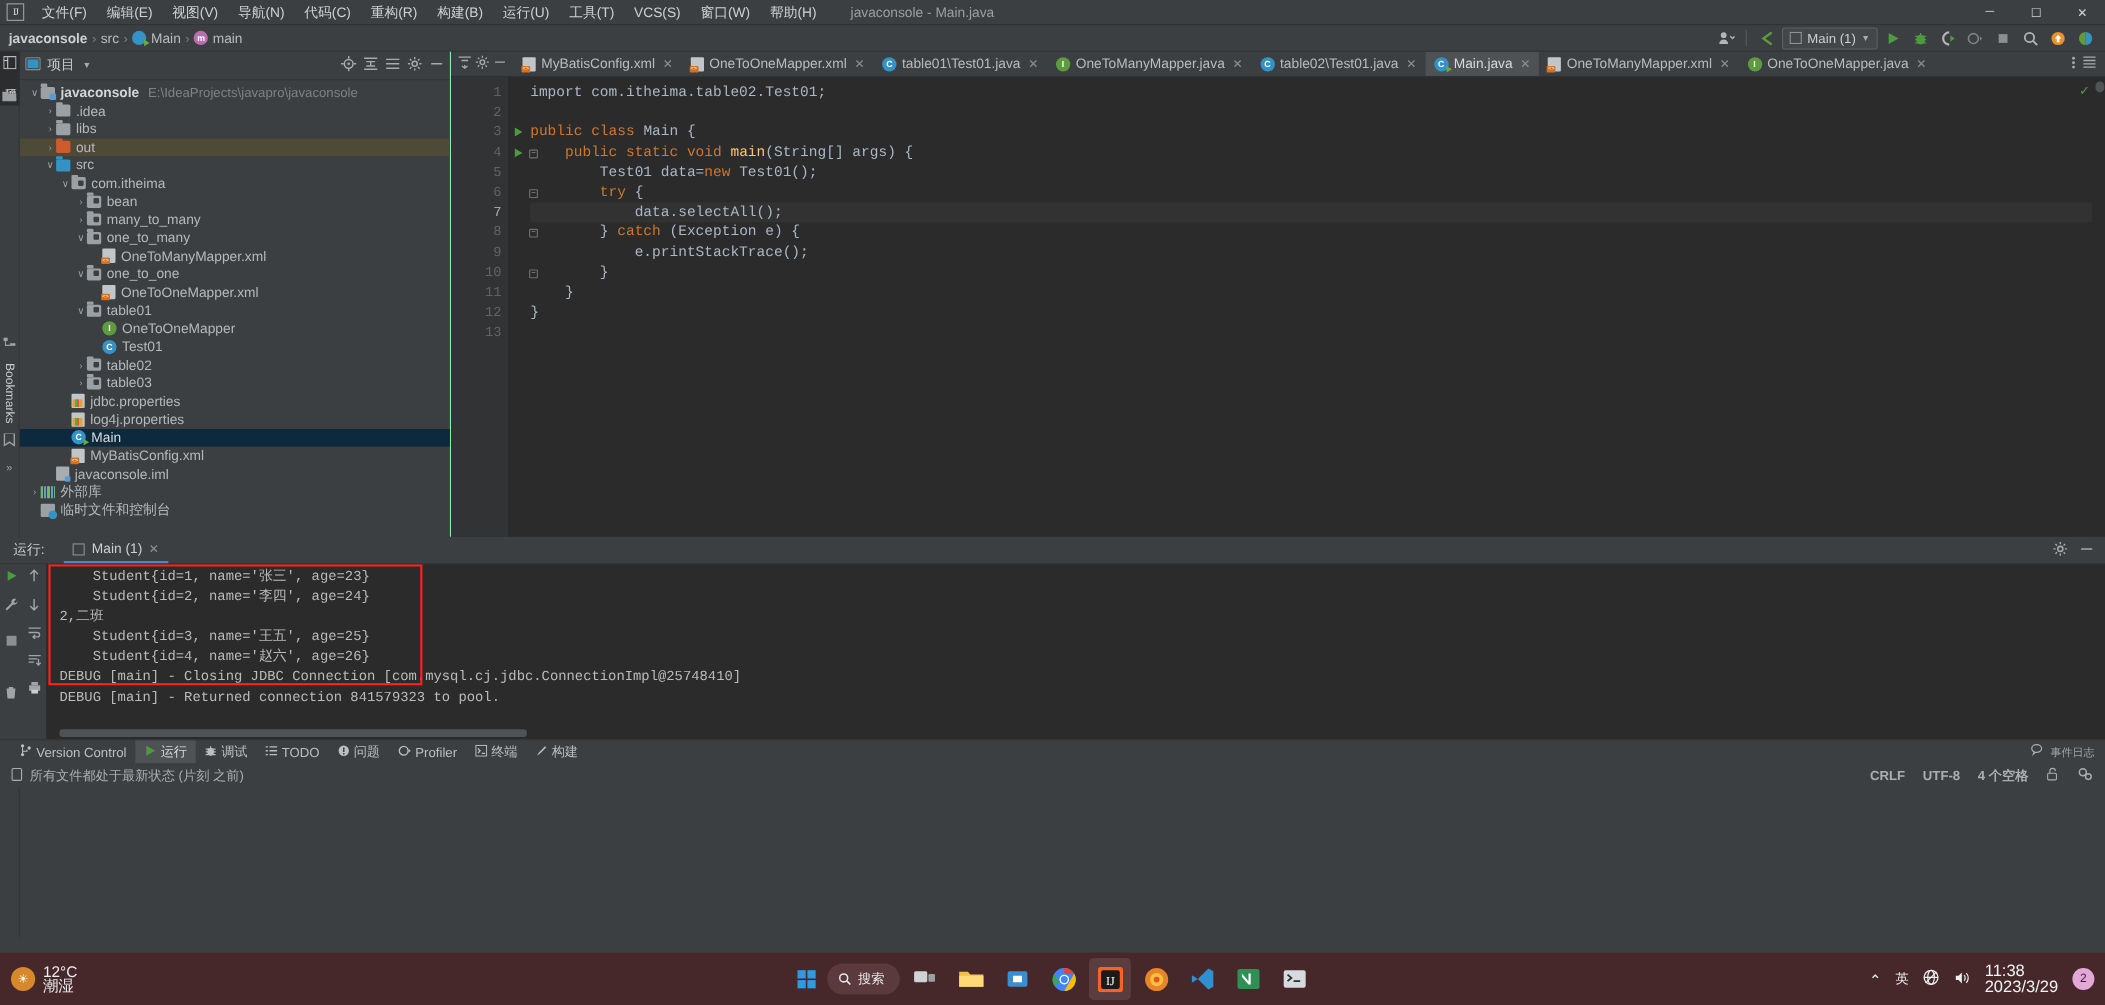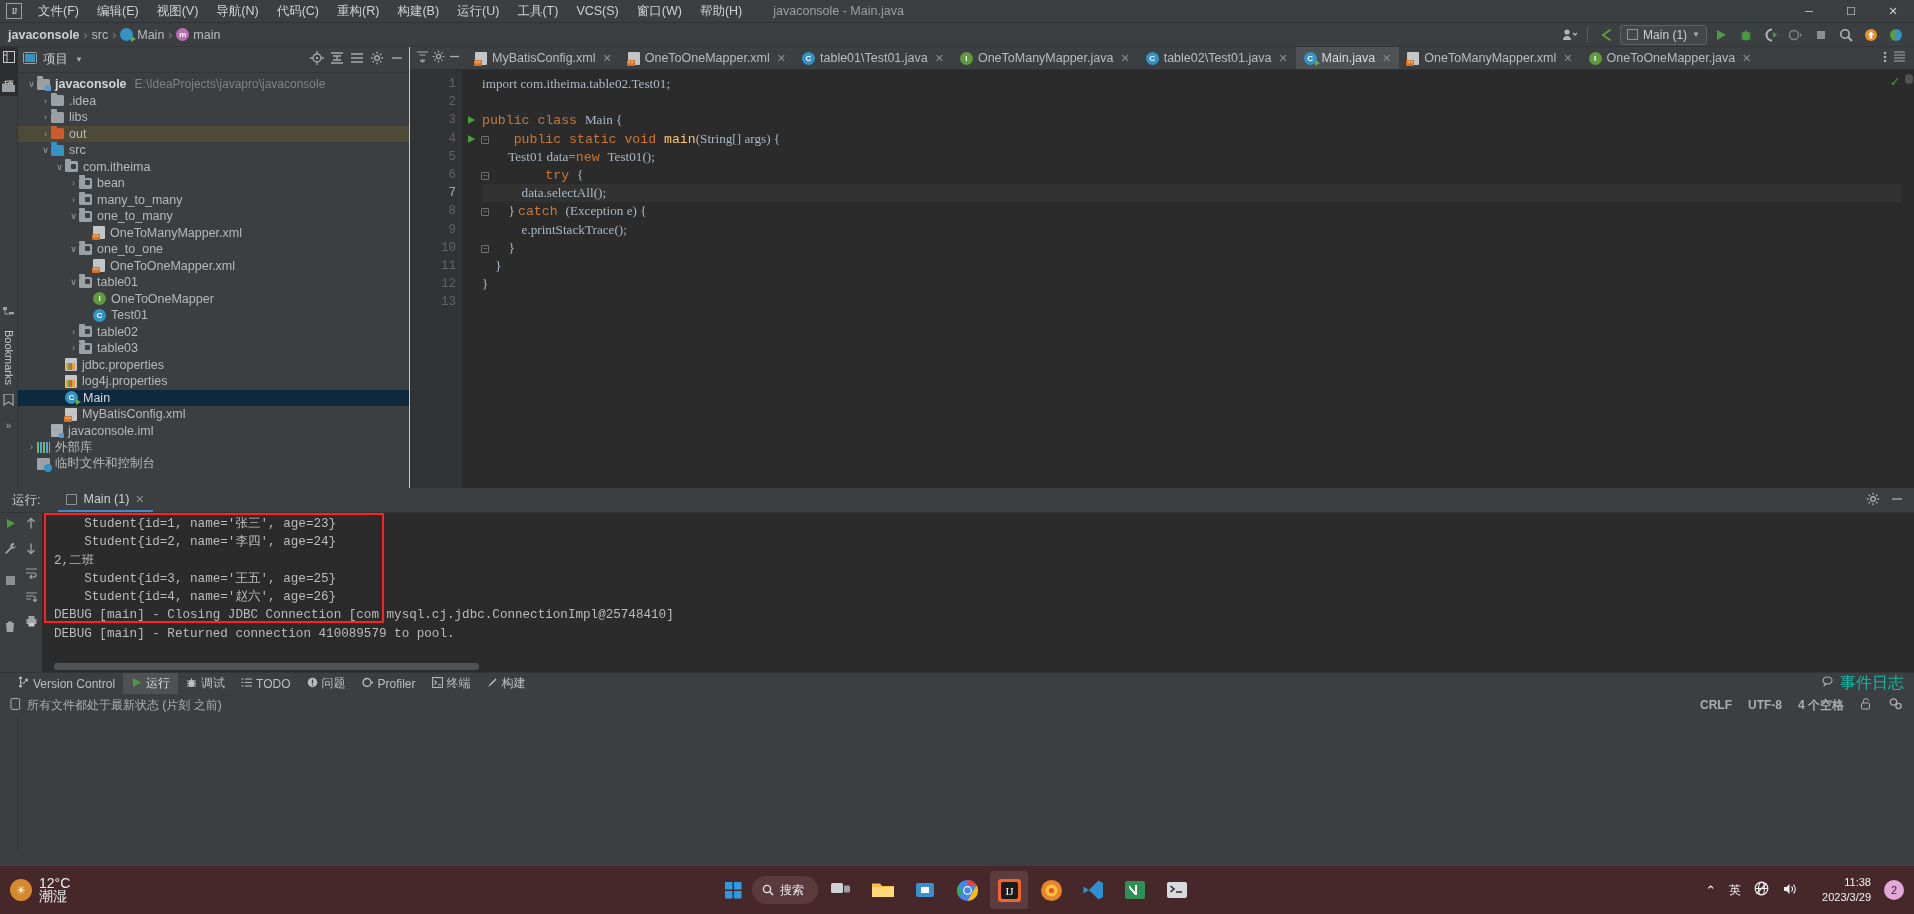--- a/index.html
+++ b/index.html
@@ -208,21 +208,21 @@
   }
   .codetext {
     flex: 1; padding-top: 5px; padding-left: 20px;
     font-family: "Liberation Mono", monospace; font-size: 13.2px;
     position: relative;
   }
   .cline { height: 18.2px; line-height: 18.2px; white-space: pre; color: #a9b7c6; }
   .cline.cur { background: #323232; }
   .kw { color: #cc7832; }
   .fn { color: #ffc66d; }
-  .cls { color: #a9b7c6; font-family: Liberation Serif, serif; }
+  .cls { color: #a9b7c6; }
   .editor-right-marks {
     position: absolute; top: 0; right: 0; width: 12px; height: 100%;
     background: #2b2b2b;
   }
   .check-ok { position: absolute; top: 5px; right: 14px; color: #4c9c3f; font-size: 12px; }
   .scroll-thumb-v {
     position: absolute; right: 1px; top: 4px; width: 8px; height: 10px;
     background: #4f5355; border-radius: 4px;
   }
 
@@ -323,21 +323,21 @@
   }
   .tbapp {
     width: 38px; height: 38px; display: flex; align-items: center; justify-content: center;
     border-radius: 4px; position: relative;
   }
   .tbapp.active { background: #5c3d3f; }
   .tray {
     margin-left: auto; display: flex; align-items: center; gap: 13px;
     padding-right: 10px; color: #edeff1; font-size: 12px;
   }
-  .clock { text-align: right; line-height: 15px; font-size: 11px; color: #f0f2f4; margin-left: 12px; }
+  .clock { line-height: 15px; font-size: 15px; color: #f0f2f4; }
   .badge-pink {
     width: 20px; height: 20px; border-radius: 50%; background: #e3a8d8;
     color: #3c1f36; font-size: 11px; display: flex; align-items: center;
     justify-content: center;
   }
 </style>
 </head>
 <body>
 
 <div class="app">
@@ -866,21 +866,21 @@
         </span>
       </div>
       <div class="console">
         <div id="console-lines">
             <div class="coline">    Student{id=1, name='张三', age=23}</div>
             <div class="coline">    Student{id=2, name='李四', age=24}</div>
             <div class="coline">2,二班</div>
             <div class="coline">    Student{id=3, name='王五', age=25}</div>
             <div class="coline">    Student{id=4, name='赵六', age=26}</div>
             <div class="coline">DEBUG [main] - Closing JDBC Connection [com.mysql.cj.jdbc.ConnectionImpl@25748410]</div>
-            <div class="coline">DEBUG [main] - Returned connection 410089579 to pool.</div>
+            <div class="coline">DEBUG [main] - Returned connection 841579323 to pool.</div>
           </div>
         <div class="redbox" style="border-color: rgb(255, 32, 32);"></div>
         <div class="console-hscroll"></div>
       </div>
     </div>
   </div>
 
   <div class="toolwin-bar">
     <div style="width:10px"></div>
     <div class="twb-item">
@@ -953,21 +953,21 @@
           </svg>
       </span>
       <span>构建</span>
     </div>
     <div class="twb-right">
       <span>
         <svg width="12" height="12" viewBox="0 0 12 12">
             <path d="M1 4.5a4.5 3.5 0 119 0 4.5 3.5 0 01-5.5 3.4L2.5 9.5l0.8-2A3.3 3.3 0 011 4.5z" stroke="#aaaeb1" fill="none" stroke-width="1.1"></path>
           </svg>
       </span>
-      <span style="font-size:16px;color:#14b8a6">事件日志</span>
+      <span style="font-size:10px;color:#a3a3a3">事件日志</span>
     </div>
   </div>
 
   <div class="statusbar">
     <div class="status-left">
       <span>
         <svg width="11" height="12" viewBox="0 0 11 12">
             <rect x="1" y="0.6" width="8.6" height="10.8" rx="1" stroke="#aaaeb1" fill="none"></rect>
           </svg>
       </span>

